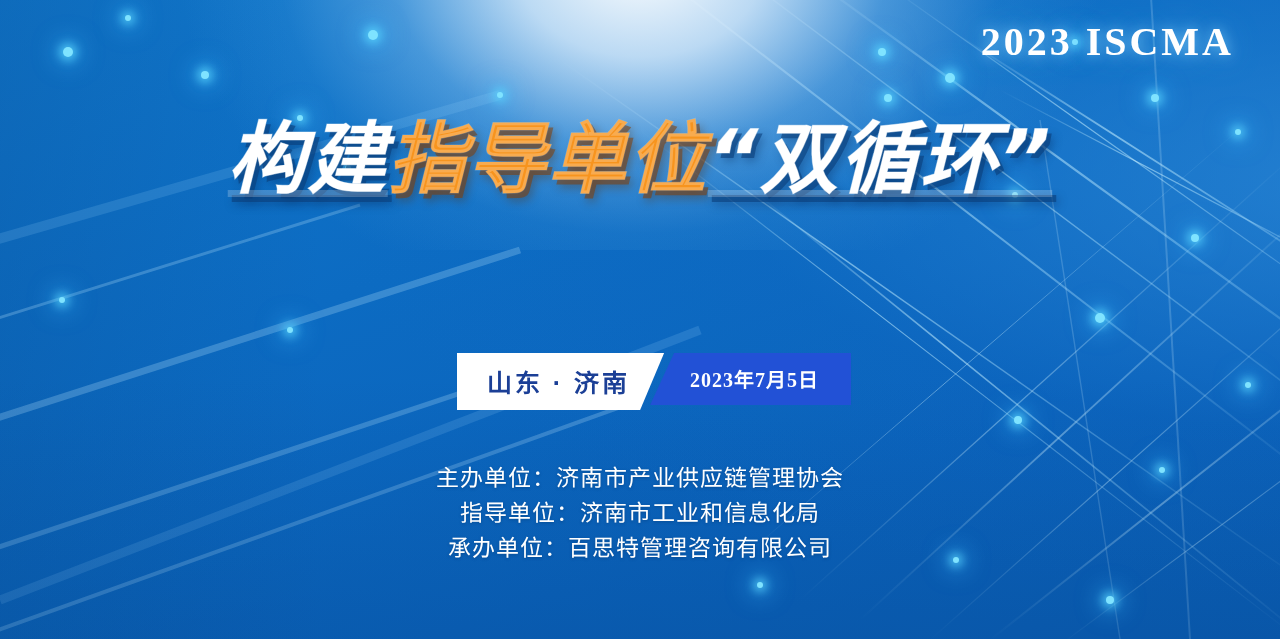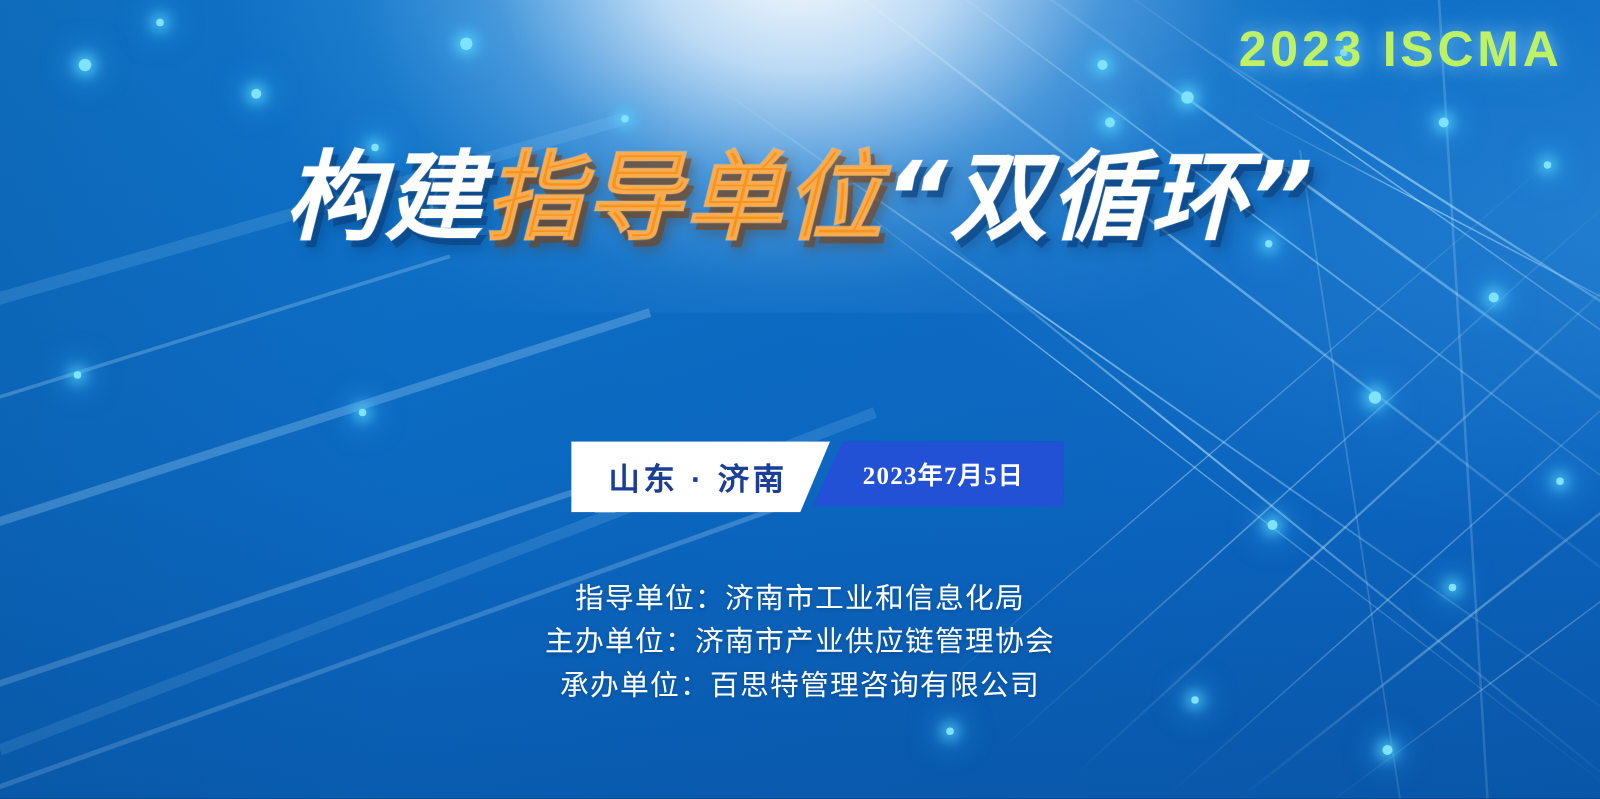--- a/index.html
+++ b/index.html
@@ -53,26 +53,26 @@
   .dot {
     position: absolute;
     border-radius: 50%;
     background: #7fe3ff;
     box-shadow: 0 0 10px 4px rgba(90,215,255,.75), 0 0 22px 10px rgba(60,180,255,.35);
   }
 
   
   .logo {
     position: absolute;
-    right: 30px; top: 18px;
+    right: 46px; top: 18px;
     font-size: 40px;
     letter-spacing: 3px;
-    color: #bef264;
+    color: #ffffff;
     font-weight: 700;
-    font-family: Liberation Sans, sans-serif;
+    font-family: Liberation Serif, serif;
     text-shadow: 0 0 14px rgba(140,215,255,.75), 0 0 34px rgba(90,190,255,.45);
     white-space: nowrap;
   }
 
   
   .headline {
     position: absolute;
     left: 0; right: 0;
     top: 112px;
     text-align: center;
@@ -86,20 +86,21 @@
     line-height: 1.22;
     font-family: "DejaVu Sans", "Liberation Sans", sans-serif;
     -webkit-text-stroke: 1px rgba(255,255,255,.22);
   }
   .hl-line.l2 { font-size: 76px; }
   .hl-white {
     color: #ffffff;
     text-shadow:
       4px 5px 0 rgba(10,62,122,.60),
       6px 8px 10px rgba(6,48,100,.42);
+    text-decoration: underline;
   }
   .hl-orange {
     color: #f7941e;
     text-shadow:
       4px 5px 0 rgba(132,62,6,.55),
       6px 8px 10px rgba(90,42,4,.40);
   }
 
   
   .badge-row {
@@ -264,18 +265,18 @@
       <span class="hl-white">构建</span><span class="hl-orange">指导单位</span><span class="hl-white">“双循环”</span>
     </div>
   </div>
 
   <div class="badge-row">
     <div class="badge-city">山东 · 济南</div>
     <div class="badge-date">2023年7月5日</div>
   </div>
 
   <div class="footer">
+    <div class="footer-line">主办单位：济南市产业供应链管理协会</div>
     <div class="footer-line">指导单位：济南市工业和信息化局</div>
-    <div class="footer-line">主办单位：济南市产业供应链管理协会</div>
     <div class="footer-line">承办单位：百思特管理咨询有限公司</div>
   </div>
 
 </div>
 
 </body></html>

